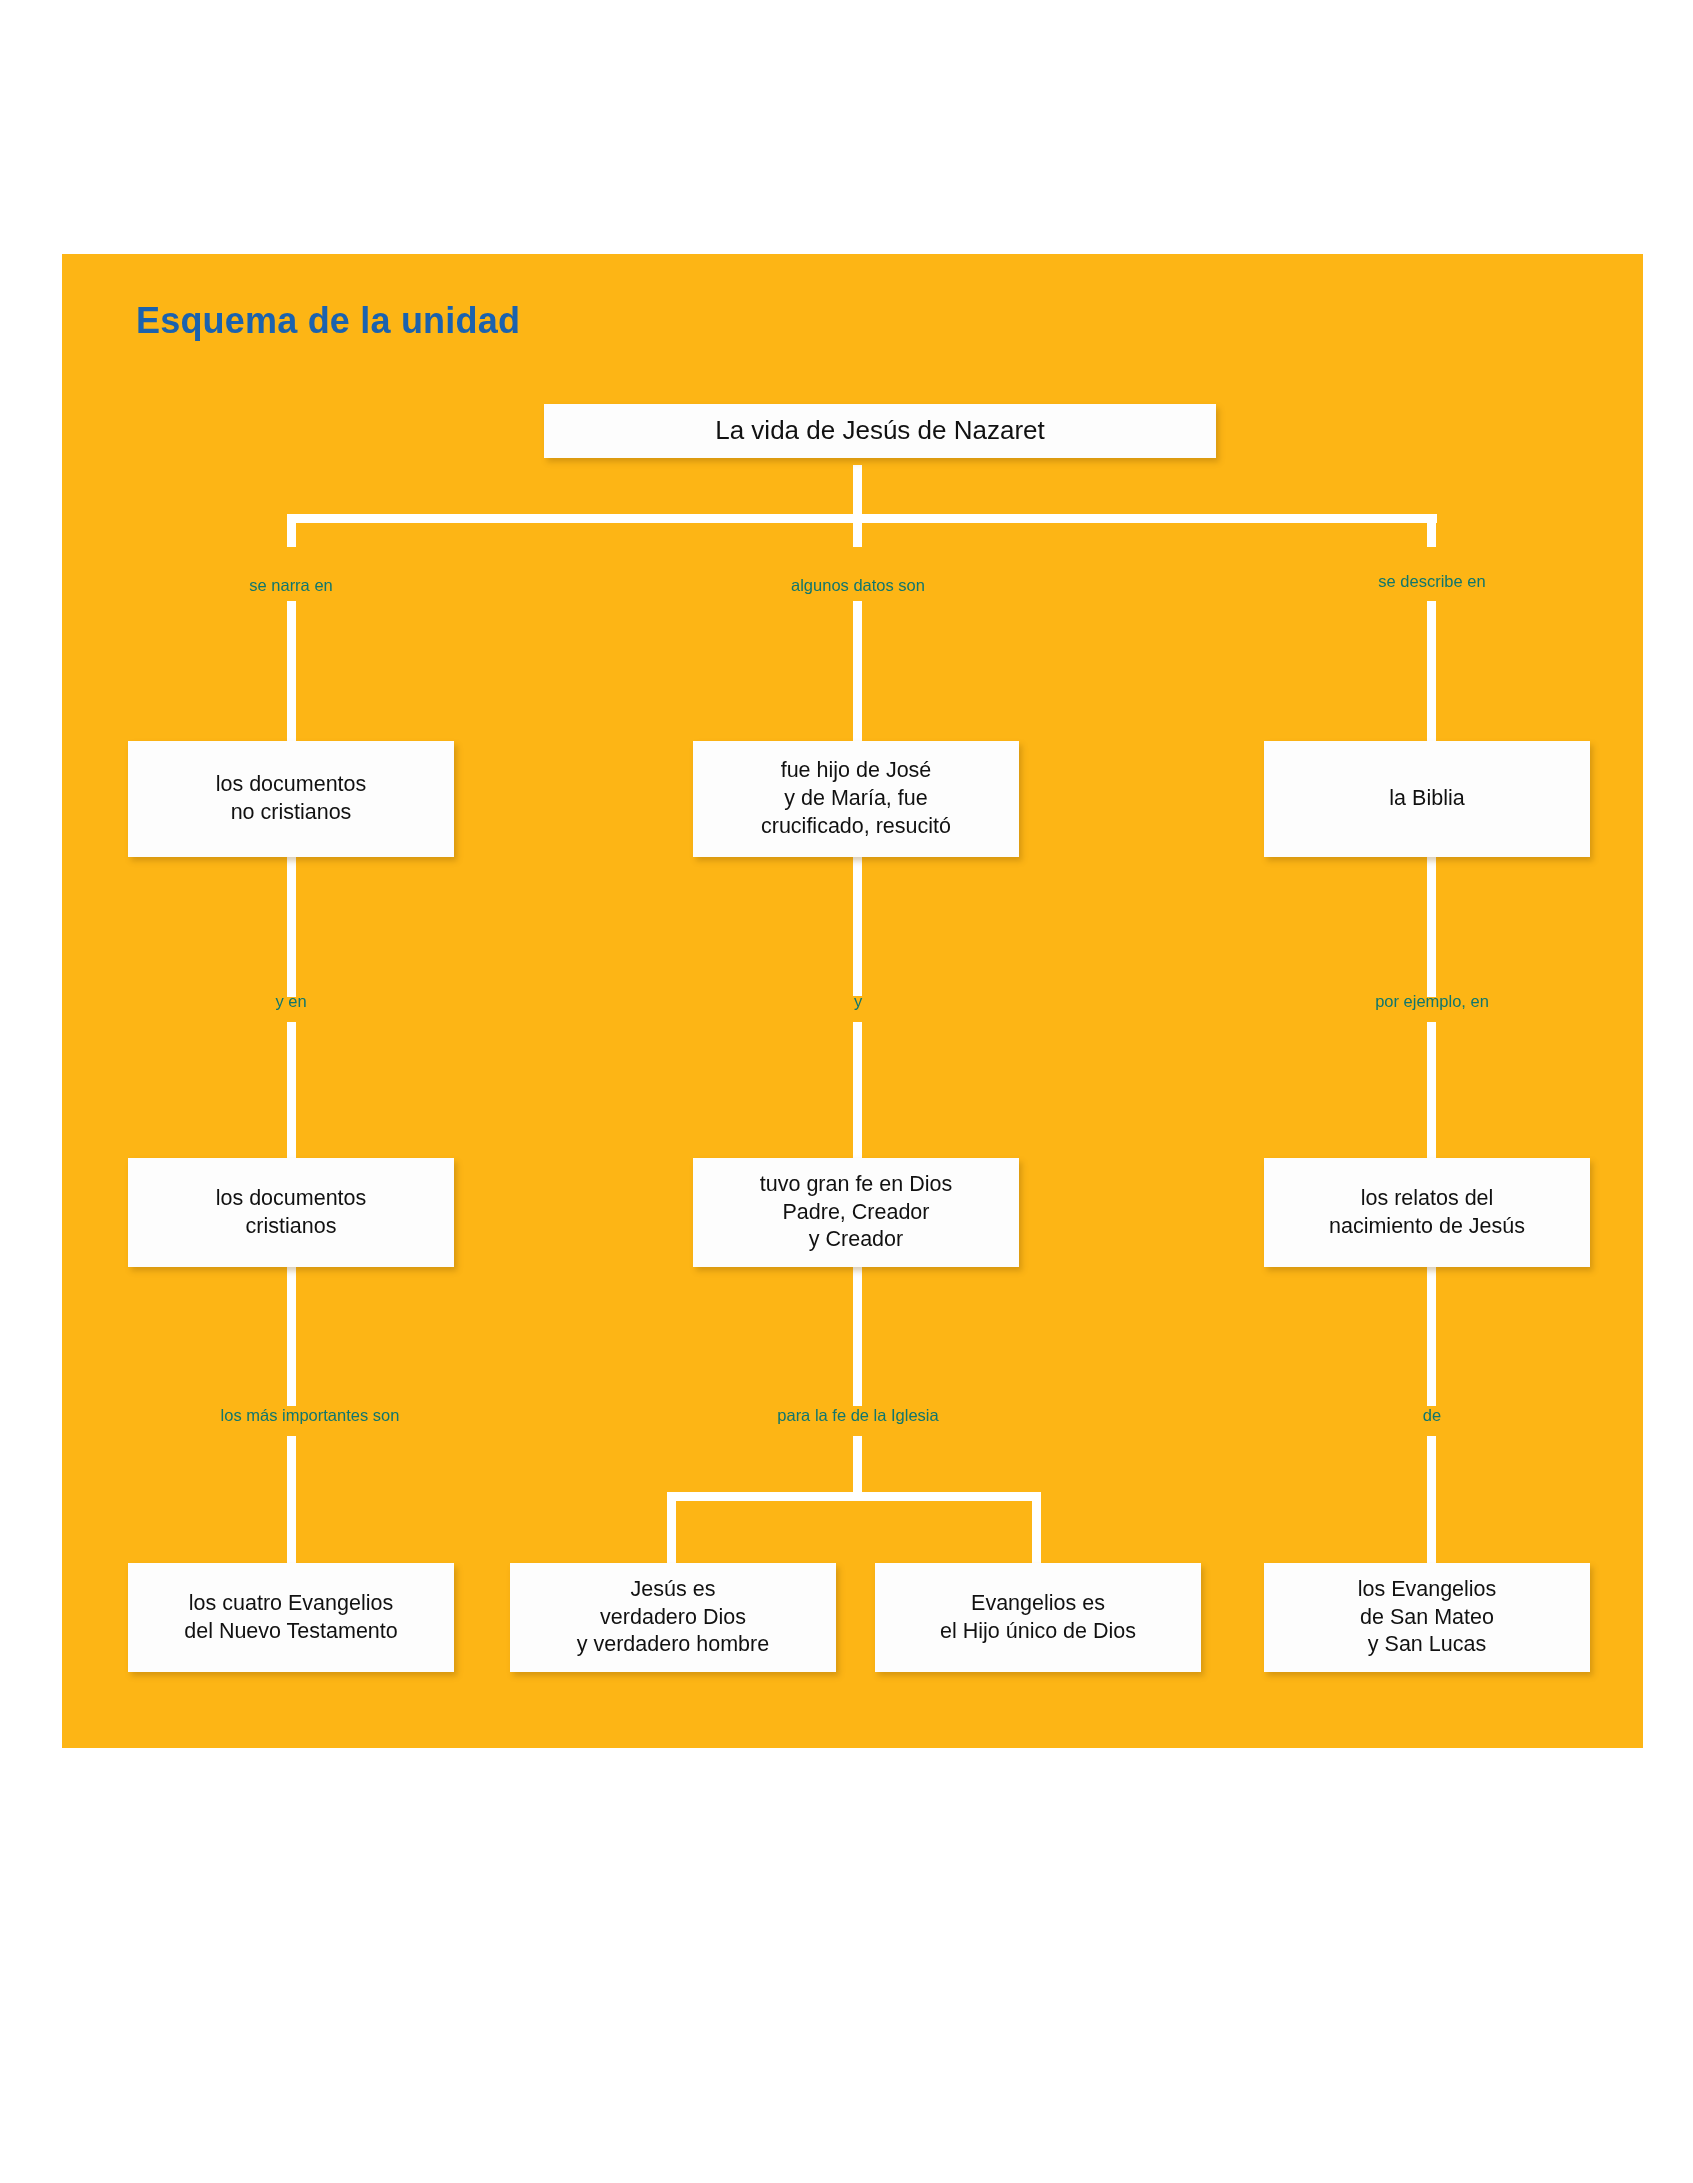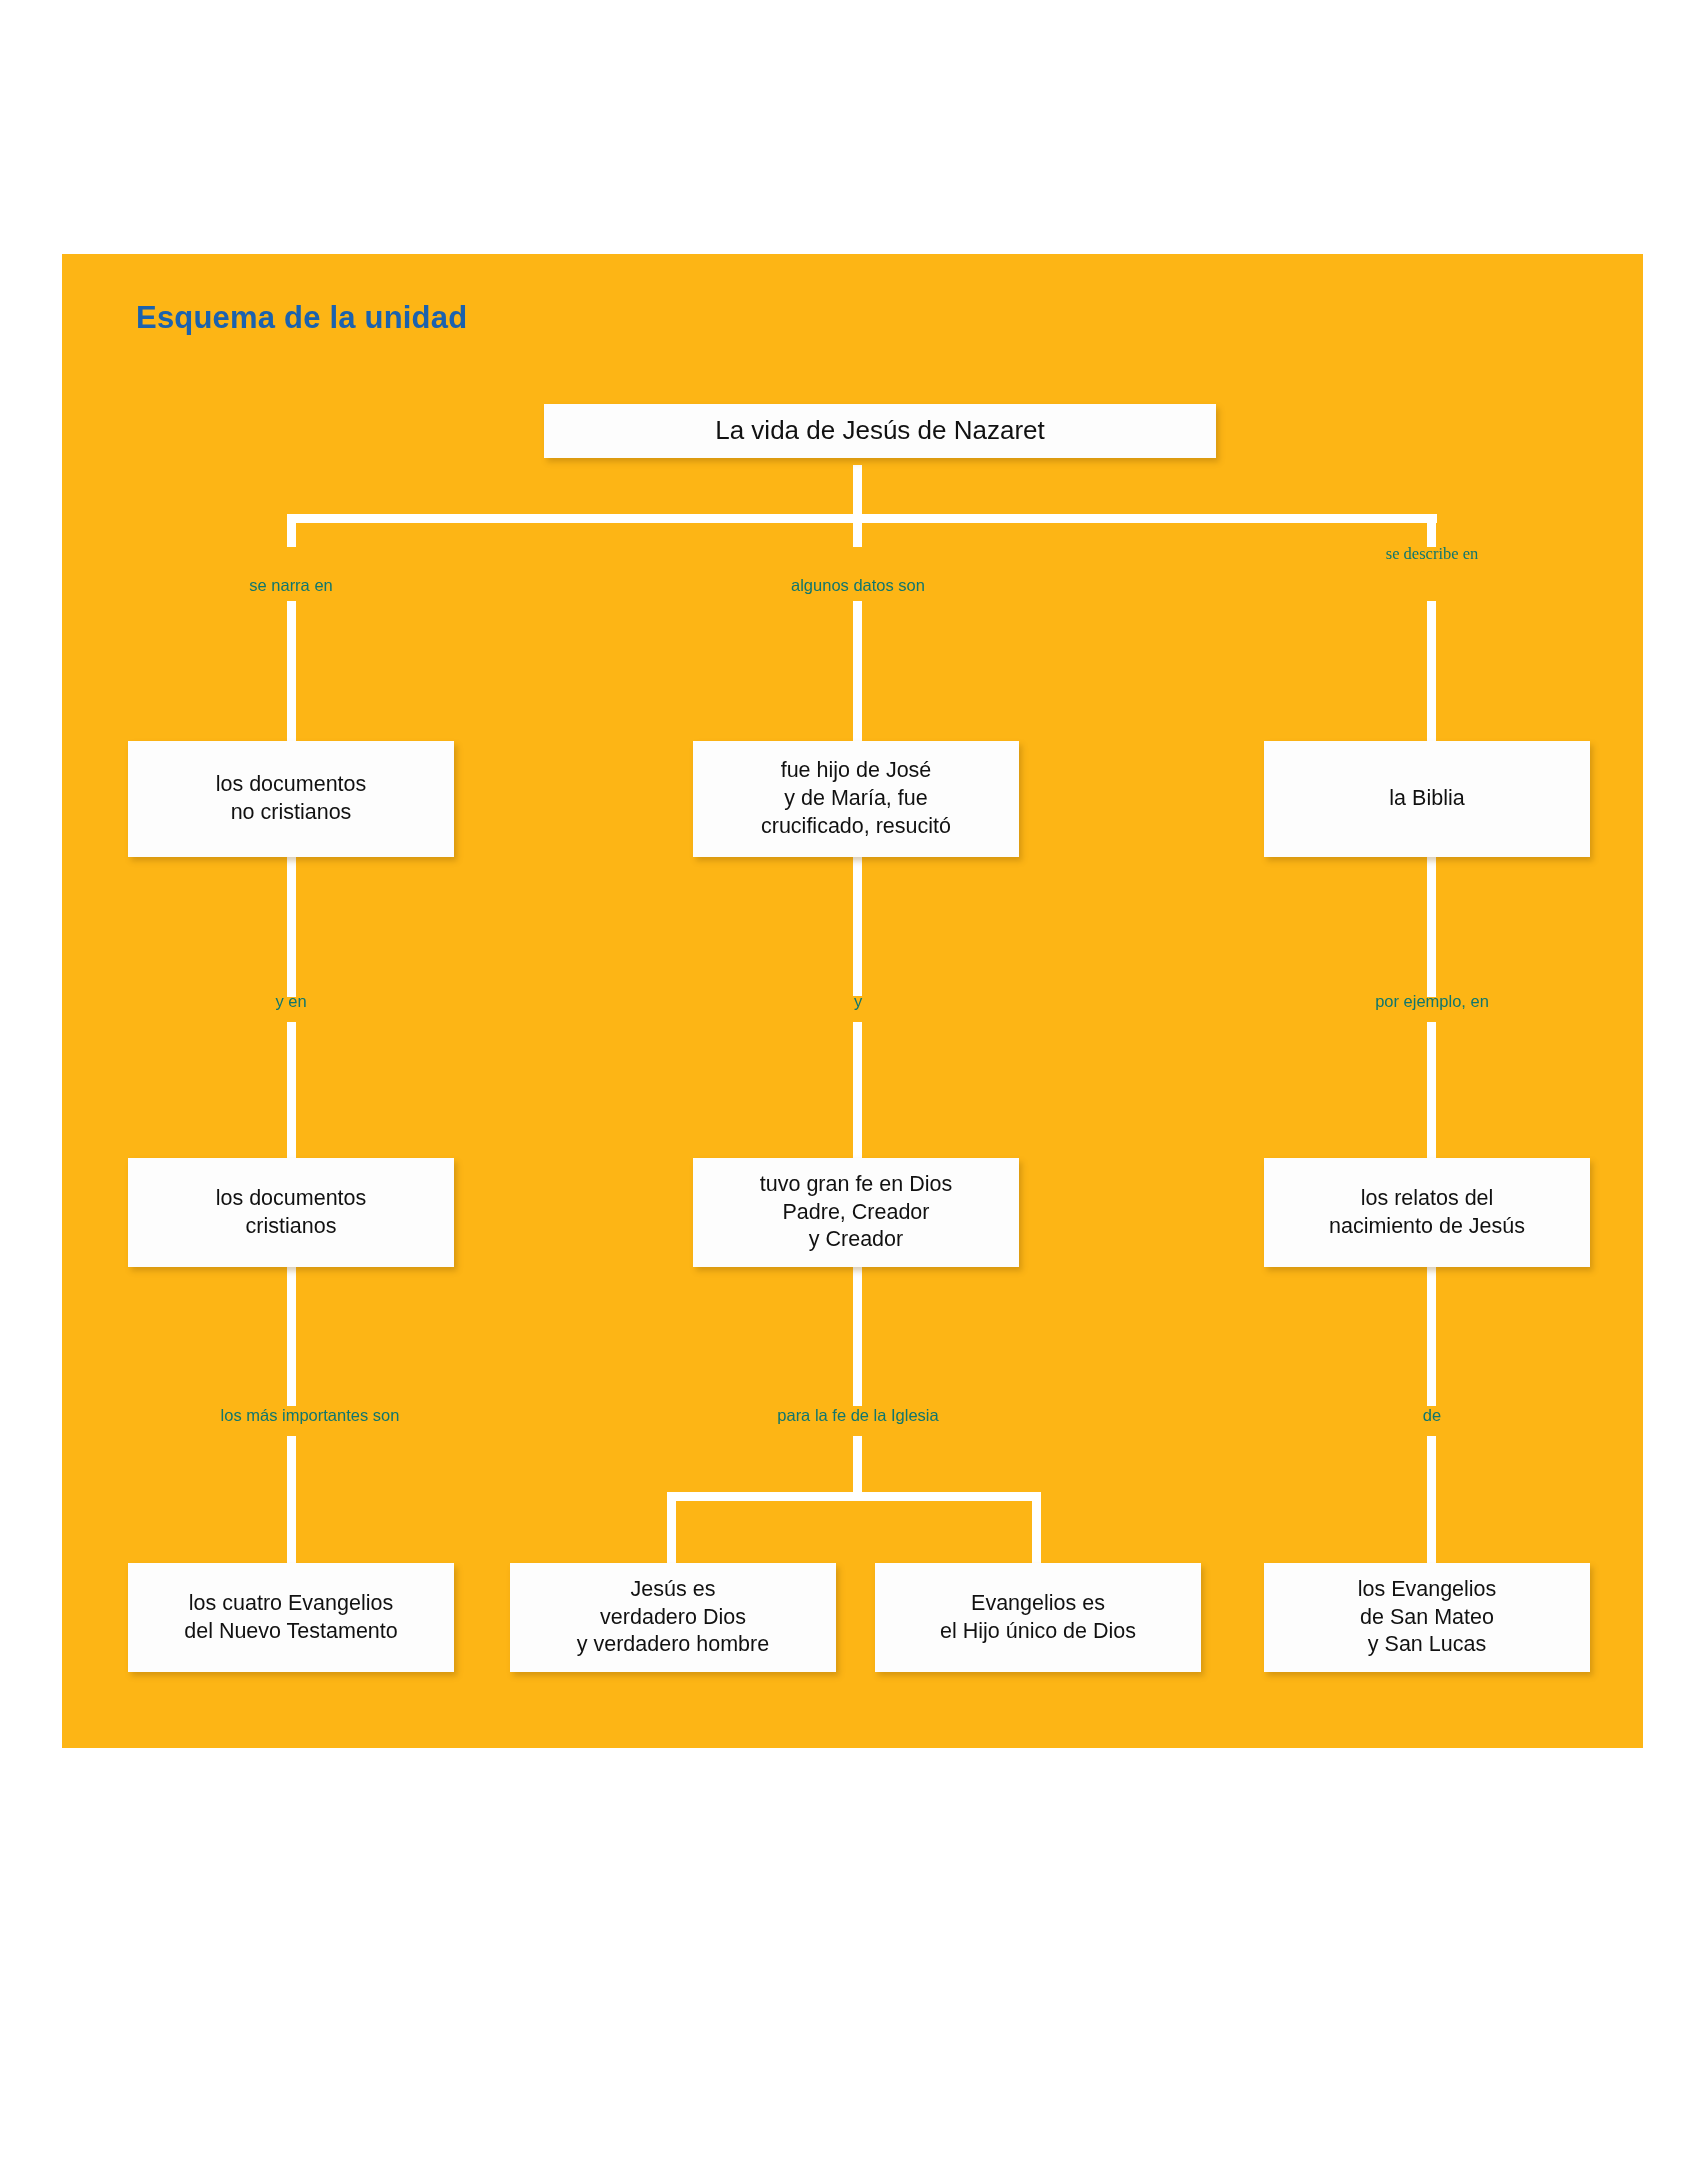--- a/index.html
+++ b/index.html
@@ -29,21 +29,21 @@
     width: 1581px;
     height: 1494px;
     background: #FDB515;
   }
 
   
   #panel-title {
     position: absolute;
     left: 136px;
     top: 300px;
-    font-size: 31px;
+    font-size: 36px;
     font-weight: bold;
     color: #1B62AE;
     letter-spacing: 0.2px;
     white-space: nowrap;
   }
 
   
   .vline {
     position: absolute;
     background: #ffffff;
@@ -120,21 +120,21 @@
   <div class="vline" style="left:1032px; top:1492px; height:76px;"></div>
 
   <div class="vline" style="left:1427px; top:601px; height:141px;"></div>
   <div class="vline" style="left:1427px; top:856px; height:141px;"></div>
   <div class="vline" style="left:1427px; top:1022px; height:141px;"></div>
   <div class="vline" style="left:1427px; top:1265px; height:141px;"></div>
   <div class="vline" style="left:1427px; top:1436px; height:132px;"></div>
 
   <div class="edge-label" style="left:291px; top:576px;">se narra en</div>
   <div class="edge-label" style="left:858px; top:576px;">algunos datos son</div>
-  <div class="edge-label" style="left:1432px; top:544px;font-family:Liberation Serif, serif;">se describe en</div>
+  <div class="edge-label" style="left:1432px; top:572px;">se describe en</div>
 
   <div class="edge-label" style="left:291px; top:992px;">y en</div>
   <div class="edge-label" style="left:858px; top:992px;">y</div>
   <div class="edge-label" style="left:1432px; top:992px;">por ejemplo, en</div>
 
   <div class="edge-label" style="left:291px; top:1406px;margin-left:19px;">los más importantes son</div>
   <div class="edge-label" style="left:858px; top:1406px;">para la fe de la Iglesia</div>
   <div class="edge-label" style="left:1432px; top:1406px;">de</div>
 
   <div class="node root" style="left:544px; top:404px; width:672px; height:54px;">

